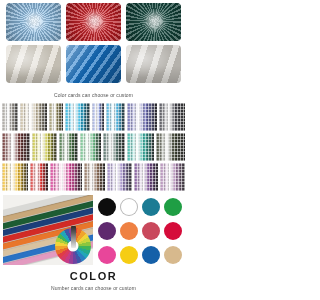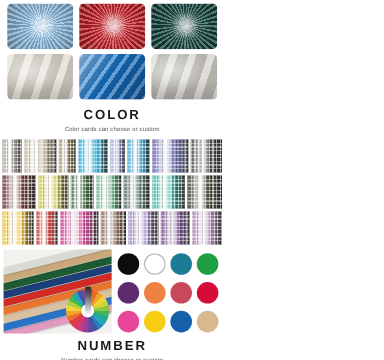--- a/index.html
+++ b/index.html
@@ -217,21 +217,20 @@
         <div class="fabric-tile swirl" style="background-color: rgb(19, 73, 63);"></div>
       </div>
     <div class="fabric-row" id="fabric-row-1">
         <div class="fabric-tile drape" style="background-color: rgb(216, 210, 198);"></div>
         <div class="fabric-tile diag" style="background-color: rgb(22, 115, 200);"></div>
         <div class="fabric-tile drape" style="background-color: rgb(201, 198, 192);"></div>
       </div>
   </div>
 
   <div class="heading-block">
-    <div class="heading-title">COLOR</div>
     <div class="heading-sub">Color cards can choose or custom</div>
   </div>
 
   <div class="charts" id="charts">
       <div class="chart-row">
         <div class="chart-card" style="flex: 0.0918919 0 auto; background: linear-gradient(90deg, rgb(154, 150, 143) 0%, rgb(255, 255, 255) 38%, rgb(154, 150, 143) 62%, rgb(43, 43, 43) 100%);"></div>
         <div class="chart-card" style="flex: 0.162162 0 auto; background: linear-gradient(90deg, rgb(201, 189, 164) 0%, rgb(255, 255, 255) 38%, rgb(201, 189, 164) 62%, rgb(43, 43, 43) 100%);"></div>
         <div class="chart-card" style="flex: 0.0810811 0 auto; background: linear-gradient(90deg, rgb(141, 132, 86) 0%, rgb(255, 255, 255) 38%, rgb(141, 132, 86) 62%, rgb(43, 43, 43) 100%);"></div>
         <div class="chart-card" style="flex: 0.151351 0 auto; background: linear-gradient(90deg, rgb(47, 179, 221) 0%, rgb(255, 255, 255) 38%, rgb(47, 179, 221) 62%, rgb(43, 43, 43) 100%);"></div>
         <div class="chart-card" style="flex: 0.0702703 0 auto; background: linear-gradient(90deg, rgb(141, 155, 214) 0%, rgb(255, 255, 255) 38%, rgb(141, 155, 214) 62%, rgb(43, 43, 43) 100%);"></div>
@@ -285,17 +284,17 @@
         <div class="circle" style="background-color: rgb(201, 72, 92);"></div>
         <div class="circle" style="background-color: rgb(213, 12, 58);"></div>
         <div class="circle" style="background-color: rgb(232, 70, 154);"></div>
         <div class="circle" style="background-color: rgb(246, 205, 19);"></div>
         <div class="circle" style="background-color: rgb(21, 96, 168);"></div>
         <div class="circle" style="background-color: rgb(215, 185, 141);"></div>
       </div>
   </div>
 
   <div class="heading-block">
-    <div class="heading-title">NUMBER</div>
+    <div class="heading-title">COLOR</div>
     <div class="heading-sub">Number cards can choose or custom</div>
   </div>
 
 </div>
 
 </body></html>

